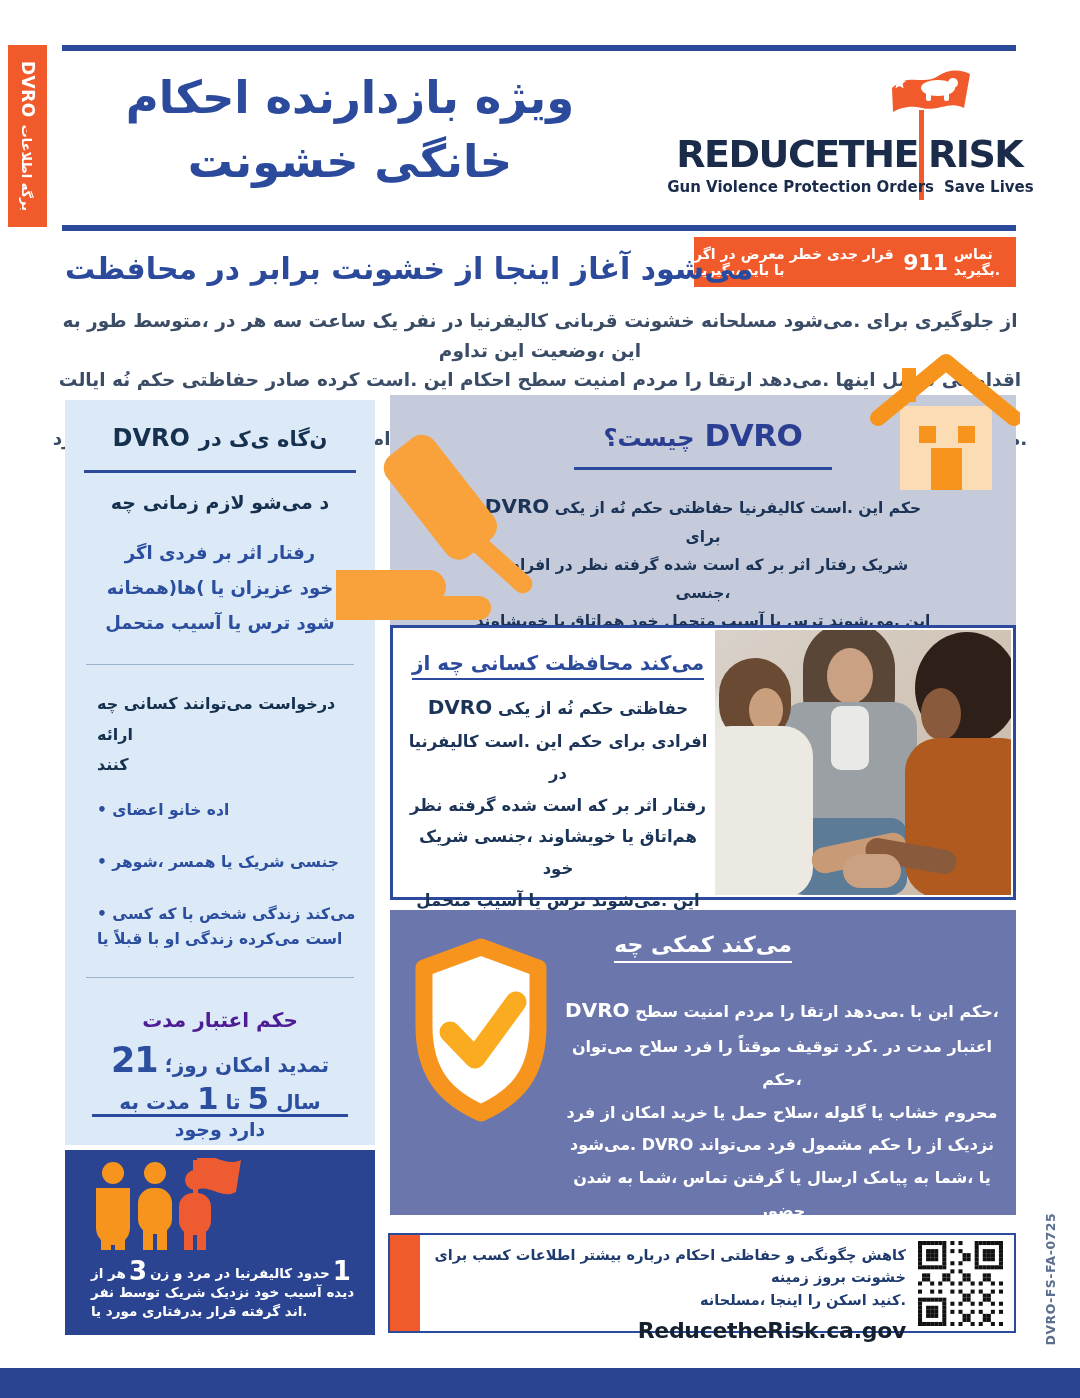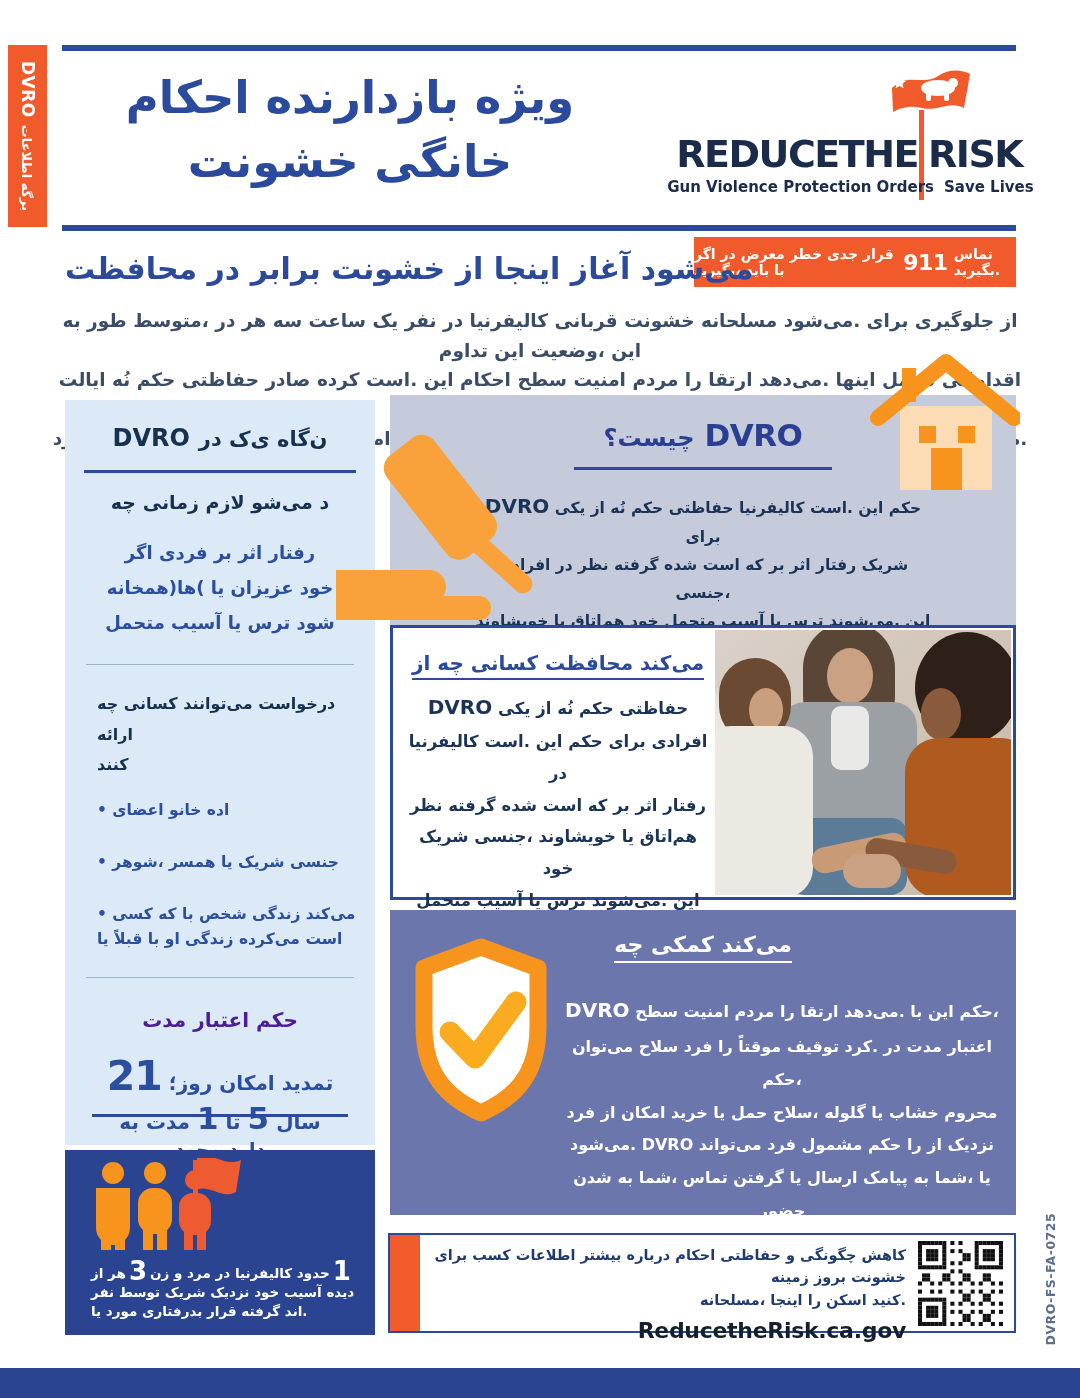--- a/index.html
+++ b/index.html
@@ -49,21 +49,21 @@
   .g-rule{width:272px;height:3px;background:#2b4a9c;margin:18px auto 0;}
   .g-rule-bottom{position:absolute;left:50%;transform:translateX(-50%);bottom:28px;width:256px;height:3px;background:#2b4a9c;}
   .g-when-title{margin-top:18px;text-align:center;color:#15314f;font-weight:700;font-size:19px;}
   .g-when-lines{margin-top:22px;text-align:center;color:#2b4e9e;font-weight:600;font-size:18px;line-height:1.95;}
   .g-div{width:268px;height:1px;background:#9db4cd;margin:24px auto 0;}
   .g-who{margin:24px 18px 0 18px;padding-left:14px;color:#15314f;font-weight:700;font-size:16px;line-height:1.9;text-align:left;}
   .g-bullet{margin:18px 14px 0 32px;color:#2b4e9e;font-weight:600;font-size:15.5px;line-height:1.65;text-align:left;}
   .g-bullet + .g-bullet{margin-top:26px;}
   .g-dur-title{margin-top:30px;text-align:center;color:#4c1d95;font-weight:700;font-size:20px;}
   .g-dur-1{margin-top:8px;display:flex;justify-content:center;align-items:baseline;gap:7px;color:#2b4e9e;font-weight:600;font-size:20px;}
-  .g-dur-1 .big{font-size:41px;font-weight:700;letter-spacing:-1px;margin-top:12px;}
+  .g-dur-1 .big{font-size:35px;font-weight:700;letter-spacing:-1px;}
   .g-dur-2{margin-top:0px;display:flex;justify-content:center;align-items:baseline;gap:7px;color:#2b4e9e;font-weight:600;font-size:20px;}
   .g-dur-2 .big{font-size:31px;font-weight:700;}
   .g-dur-3{margin-top:2px;text-align:center;color:#2b4e9e;font-weight:600;font-size:19px;}
 
   
   .what-box{position:absolute;left:390px;top:395px;width:626px;height:262px;background:#c5cbda;}
   .w-title{display:flex;justify-content:center;align-items:baseline;gap:10px;margin-top:22px;color:#2b3f92;}
   .w-title .fa{font-weight:700;font-size:24px;}
   .w-title .lat{font-weight:800;font-size:31px;letter-spacing:-.5px;}
   .w-rule{width:258px;height:3px;background:#2b4a9c;margin:14px auto 0;}

